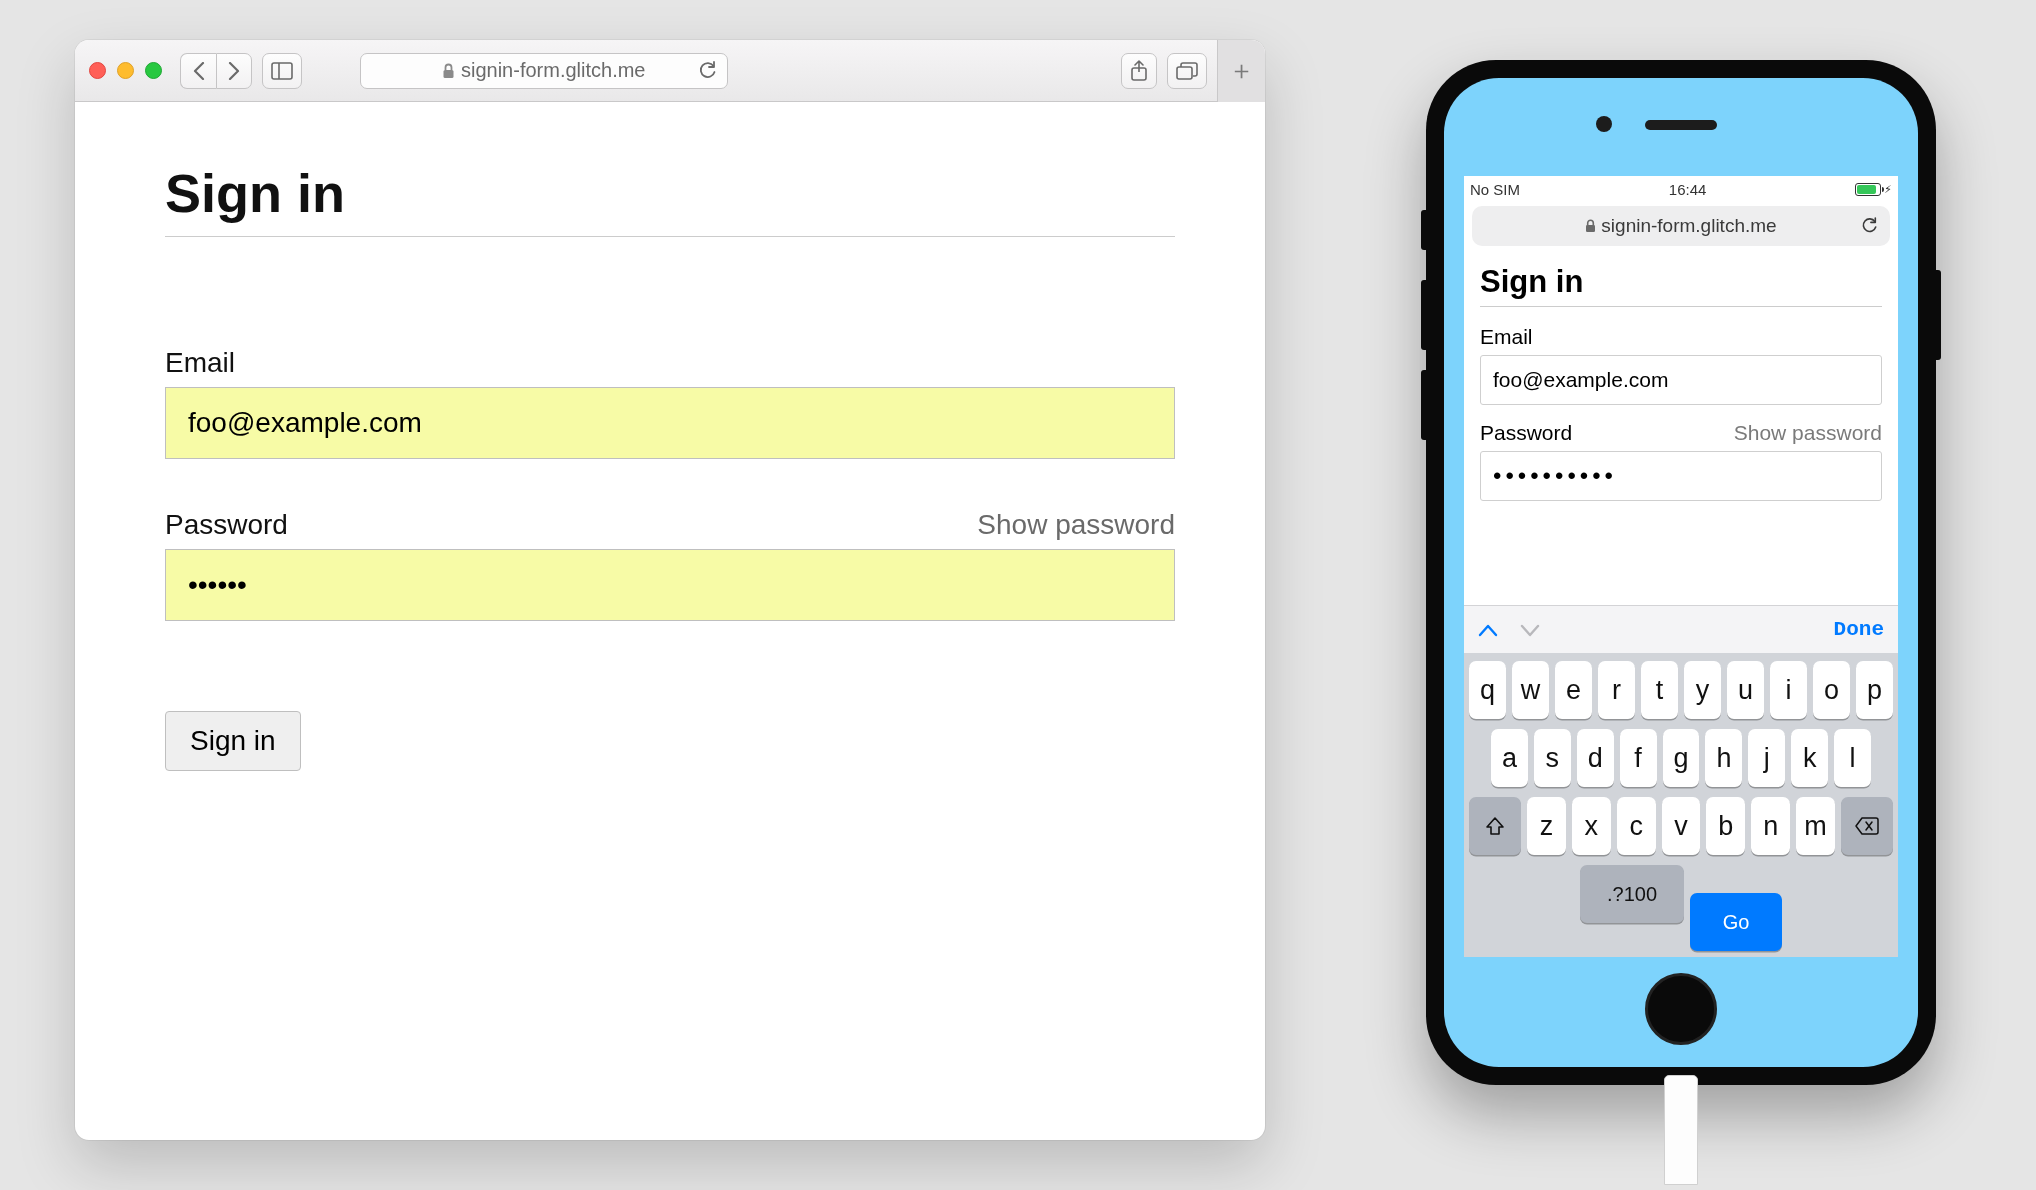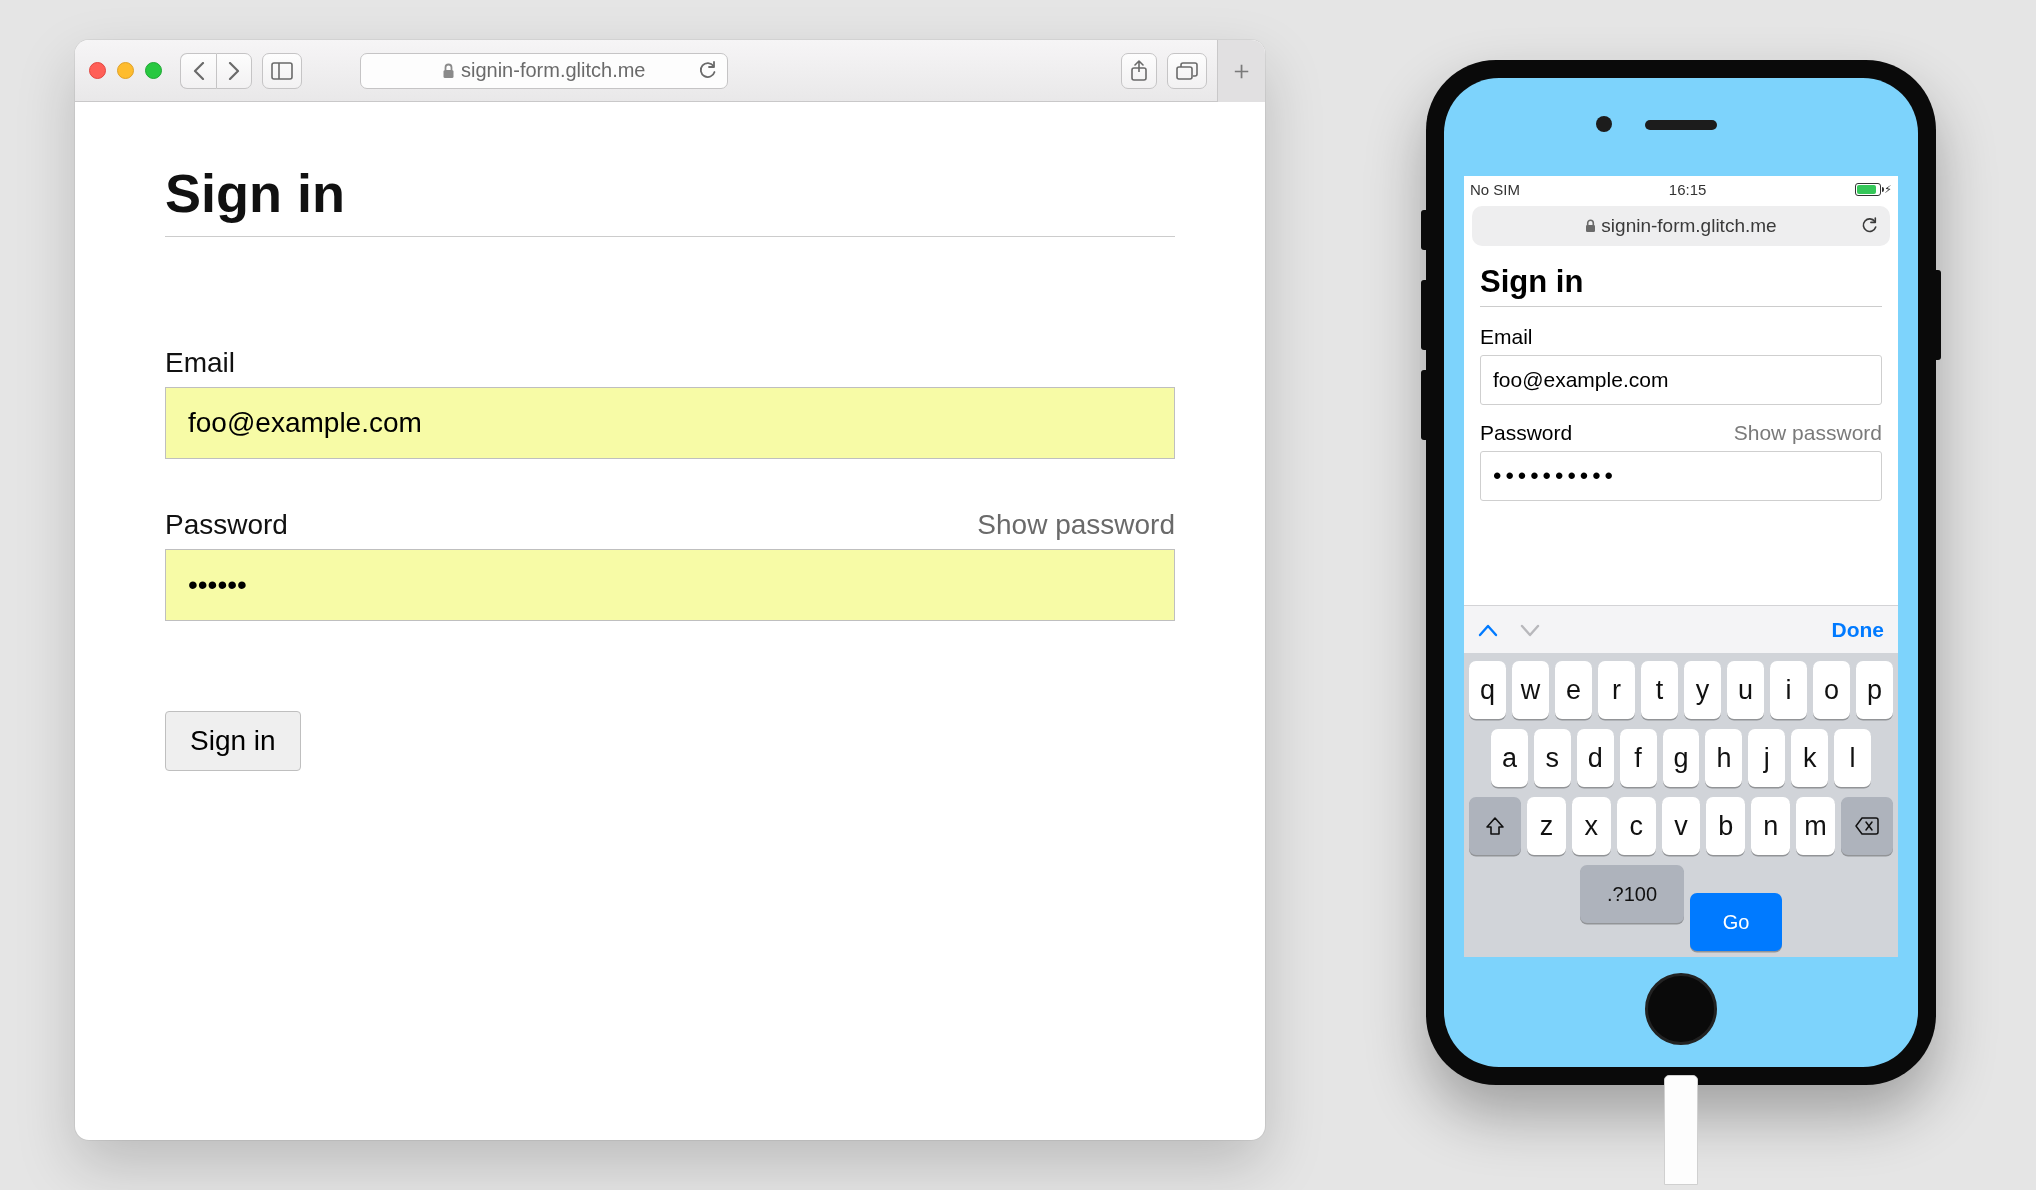--- a/index.html
+++ b/index.html
@@ -176,21 +176,21 @@
 
   
   .kb-acc{
     position:absolute;left:0;right:0;bottom:304px;height:48px;
     background:#f4f4f6;border-top:1px solid #d3d3d6;
     display:flex;align-items:center;justify-content:space-between;padding:0 14px;
   }
   .acc-nav{display:flex;gap:22px;font-size:22px;}
   .acc-up{color:#007aff;}
   .acc-dn{color:#b8b8bc;}
-  .acc-done{color:#007aff;font-size:21px;font-weight:600;}
+  .acc-done{color:#007aff;font-size:21px;font-weight:600;font-family:Liberation Mono, monospace;}
 
   .kb{
     position:absolute;left:0;right:0;bottom:0;height:304px;
     background:#d1d4d9;padding:8px 5px 5px;
     display:flex;flex-direction:column;gap:10px;
   }
   .krow{display:flex;gap:6px;justify-content:center;}
   .key{
     flex:1;height:58px;background:#fff;border-radius:7px;
     box-shadow:0 1.5px 0 rgba(0,0,0,.3);
@@ -297,21 +297,21 @@
     <div class="side-r"></div>
   <div class="cable"></div>
   <div class="bezel">
     <div class="camera"></div>
     <div class="speaker"></div>
     <div class="home"></div>
 
     <div class="screen">
       <div class="status">
         <span>No SIM</span>
-        <span>16:15</span>
+        <span>16:44</span>
         <span class="batt">
           <span class="batt-box">
               <span class="batt-fill"></span>
             </span>
           <span class="bolt">⚡︎</span>
         </span>
       </div>
 
       <div class="ios-addr">
         <span class="lock">

